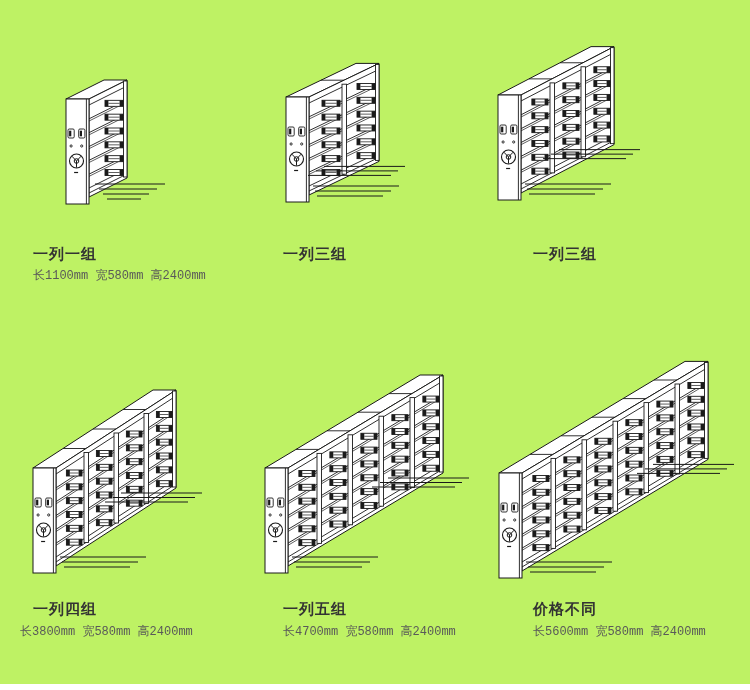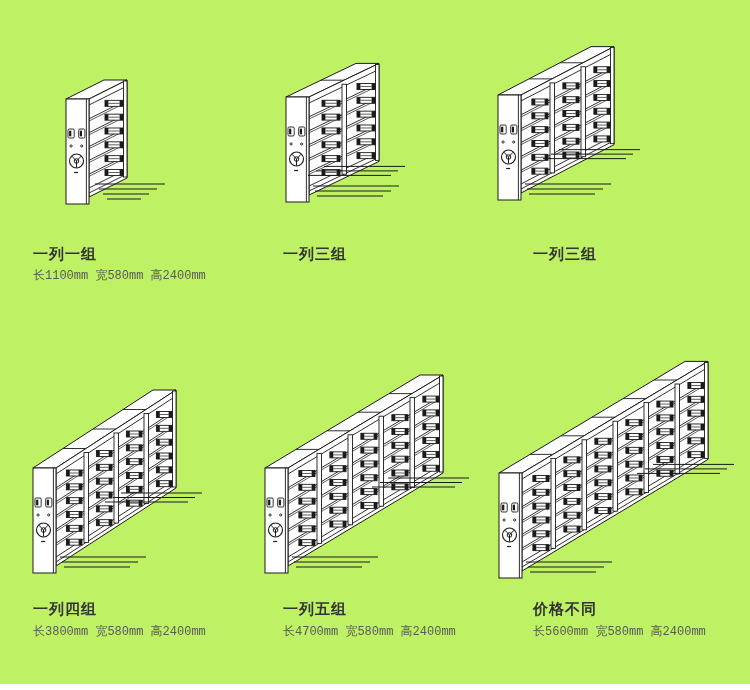--- a/index.html
+++ b/index.html
@@ -792,19 +792,19 @@
       <line x1="43" y1="237" x2="119" y2="237" stroke="#1a1a1a" stroke-width="1"></line>
       <line x1="45" y1="242" x2="111" y2="242" stroke="#1a1a1a" stroke-width="1"></line>
     </svg>
 
   <div class="title" style="left:33px;top:245px">一列一组</div>
   <div class="dims" style="left:33px;top:267px">长1100mm 宽580mm 高2400mm</div>
   <div class="title" style="left:283px;top:245px">一列三组</div>
   <div class="title" style="left:533px;top:245px">一列三组</div>
 
   <div class="title" style="left:33px;top:600px">一列四组</div>
-  <div class="dims" style="left:33px;top:623px">长3800mm 宽580mm 高2400mm</div>
+  <div class="dims" style="left:20px;top:623px">长3800mm 宽580mm 高2400mm</div>
   <div class="title" style="left:283px;top:600px">一列五组</div>
   <div class="dims" style="left:283px;top:623px">长4700mm 宽580mm 高2400mm</div>
   <div class="title" style="left:533px;top:600px">价格不同</div>
   <div class="dims" style="left:533px;top:623px">长5600mm 宽580mm 高2400mm</div>
 
 </div>
 
 </body></html>

